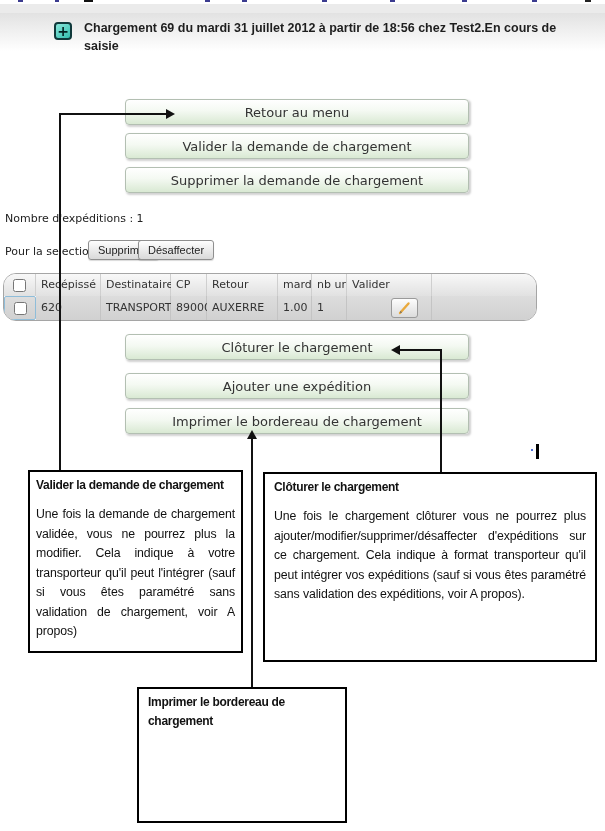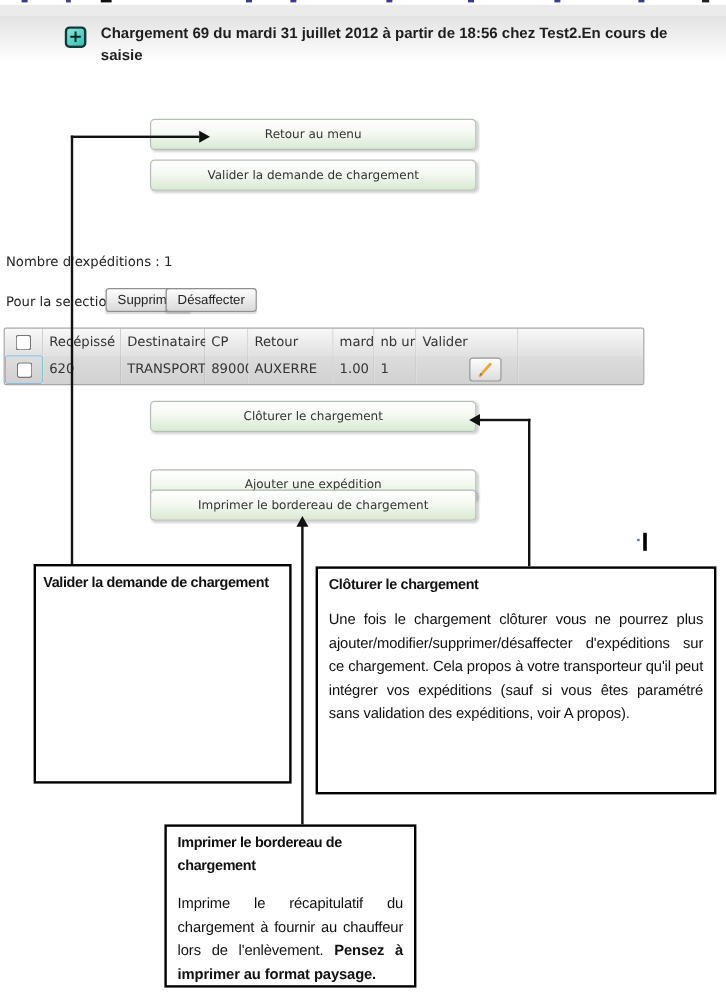--- a/index.html
+++ b/index.html
@@ -15,33 +15,33 @@
   .header-grad { left:0; top:13px; width:605px; height:38px;
                  background:linear-gradient(#e2e2e2,#ffffff); }
 
   .plus-icon { left:54px; top:22px; width:18px; height:18px; border:2px solid #10393b;
                border-radius:4px; background:linear-gradient(140deg,#8ae6da,#33bfb0);
                color:#032222; font-weight:bold; font-size:14px; line-height:13px;
                text-align:center; display:flex; align-items:center; justify-content:center; }
   .page-title { left:84px; top:19px; width:505px; font-family:"Liberation Sans",sans-serif;
                 font-weight:bold; font-size:12.5px; line-height:18px; color:#1e1e1e; }
 
-  .btn-green { left:125px; width:272px; height:26px; border:1px solid #b3bfb2; border-radius:4px;
+  .btn-green { left:125px; width:344px; height:26px; border:1px solid #b3bfb2; border-radius:4px;
                background:linear-gradient(#ffffff 0%,#f4f9f2 45%,#d9e9d3 100%);
                box-shadow:1.5px 1.5px 2px rgba(0,0,0,.18);
-               font-size:10px; color:#333; display:flex; align-items:center; justify-content:center;
+               font-size:13px; color:#333; display:flex; align-items:center; justify-content:center;
                cursor:pointer; }
 
   .small-label { font-size:11px; color:#222; }
   .btn-small { height:20px; padding:0 9px; border:1px solid #8f8f8f; border-radius:3px;
                background:linear-gradient(#fefefe,#d9d9d9); font-size:11px; color:#222;
                display:flex; align-items:center; box-shadow:0 1px 1px rgba(0,0,0,.15); cursor:pointer; }
 
   
-  .etable { left:3px; top:273px; width:534px; border:1px solid #a5a5a5; border-radius:2px;
+  .etable { left:3px; top:273px; width:534px; border:1px solid #a5a5a5; border-radius:13px;
             overflow:hidden; font-size:11px; color:#333; }
   .trow { display:grid; grid-template-columns:32px 65px 70px 36px 71px 34px 35px 85px 1fr; }
   .thead .cell { background:linear-gradient(#f8f8f8,#e1e1e1); height:22px; line-height:22px;
                  border-right:1px solid #cfcfcf; padding-left:5px; }
   .tbody .cell { background:linear-gradient(#dddddd,#d1d1d1); height:24px; line-height:24px;
                  border-right:1px solid #c4c4c4; padding-left:5px; }
   .cell.ck { display:flex; align-items:center; justify-content:center; padding-left:0; }
   .cell:last-child { border-right:none; }
   .tbody .cell.sel { border:1px solid #8fbdd9; border-radius:2px; }
   input[type=checkbox]{ width:13px; height:13px; accent-color:#fff; }
@@ -88,20 +88,21 @@
       <i style="left:585px;width:6px;background:#222"></i>
   </div>
   <div class="abs top-strip"></div>
   <div class="abs header-grad"></div>
 
   <div class="abs plus-icon">+</div>
   <div class="abs page-title">Chargement 69 du mardi 31 juillet 2012 à partir de 18:56 chez Test2.En cours de saisie</div>
 
   <div class="abs btn-green" style="top:99px">Retour au menu</div>
   <div class="abs btn-green" style="top:133px">Valider la demande de chargement</div>
+  <div class="abs btn-green" style="top:167px">Supprimer la demande de chargement</div>
 
   <div class="abs small-label" style="left:5px;top:212px">
     <span>Nombre d'expéditions :</span>
     <span>1</span>
   </div>
 
   <span class="abs small-label" style="left:5px;top:245px">Pour la selection :</span>
   <button class="abs btn-small" style="left:88px;top:240px">Supprimer</button>
   <button class="abs btn-small" style="left:138px;top:240px">Désaffecter</button>
 
@@ -135,44 +136,44 @@
             <path d="M3 12 L11.5 2.5" stroke="#e9a93d" stroke-width="2.4" stroke-linecap="round"></path>
             <path d="M3 12 l2.2 -0.5 -1.7 -1.7 z" fill="#6b6b6b"></path>
           </svg>
         </button>
       </div>
       <div class="cell"></div>
     </div>
   </div>
 
   <div class="abs btn-green" style="top:334px">Clôturer le chargement</div>
-  <div class="abs btn-green" style="top:391px">Ajouter une expédition</div>
+  <div class="abs btn-green" style="top:373px">Ajouter une expédition</div>
   <div class="abs btn-green" style="top:408px">Imprimer le bordereau de chargement</div>
 
   <div class="abs line" style="left:59px;top:113px;width:107px;height:2px"></div>
   <div class="abs ah ah-right" style="left:166px;top:109px"></div>
   <div class="abs line" style="left:59px;top:113px;width:2px;height:357px"></div>
 
   <div class="abs ah ah-left" style="left:391px;top:345px"></div>
   <div class="abs line" style="left:400px;top:349px;width:42px;height:2px"></div>
   <div class="abs line" style="left:440px;top:349px;width:2px;height:123px"></div>
 
   <div class="abs ah ah-up" style="left:247px;top:430px"></div>
   <div class="abs line" style="left:251px;top:438px;width:2px;height:249px"></div>
 
   <div class="abs cursor-bar"></div>
   <div class="abs cursor-dot"></div>
 
   <div class="abs note note-valider">
     <div class="ttl">Valider la demande de chargement</div>
+    <div class="bdy">Une fois la demande de chargement validée, vous ne pourrez plus la modifier. Cela indique à votre transporteur qu'il peut l'intégrer (sauf si vous êtes paramétré sans validation de chargement, voir A propos)</div>
   </div>
 
   <div class="abs note note-cloturer">
     <div class="ttl">Clôturer le chargement</div>
-    <div class="bdy">Une fois le chargement clôturer vous ne pourrez plus ajouter/modifier/supprimer/désaffecter d'expéditions sur ce chargement. Cela propos à votre transporteur qu'il peut intégrer vos expéditions (sauf si vous êtes paramétré sans validation des expéditions, voir A propos).</div>
+    <div class="bdy">Une fois le chargement clôturer vous ne pourrez plus ajouter/modifier/supprimer/désaffecter d'expéditions sur ce chargement. Cela indique à format transporteur qu'il peut intégrer vos expéditions (sauf si vous êtes paramétré sans validation des expéditions, voir A propos).</div>
   </div>
 
   <div class="abs note note-imprimer">
     <div class="ttl wrap">Imprimer le bordereau de chargement</div>
-    <div class="bdy"><span>Imprime le récapitulatif du chargement à fournir au chauffeur lors de l'enlèvement. </span><b>Pensez à imprimer au format paysage.</b></div>
   </div>
 
 </div>
 
 </body></html>

